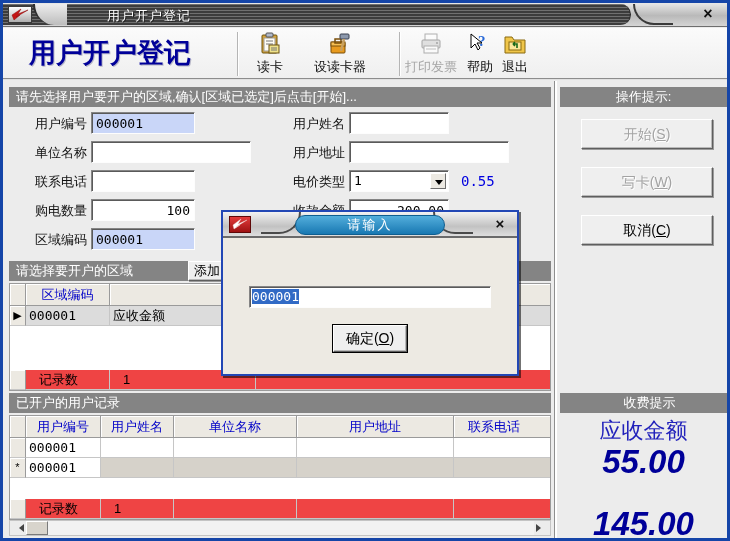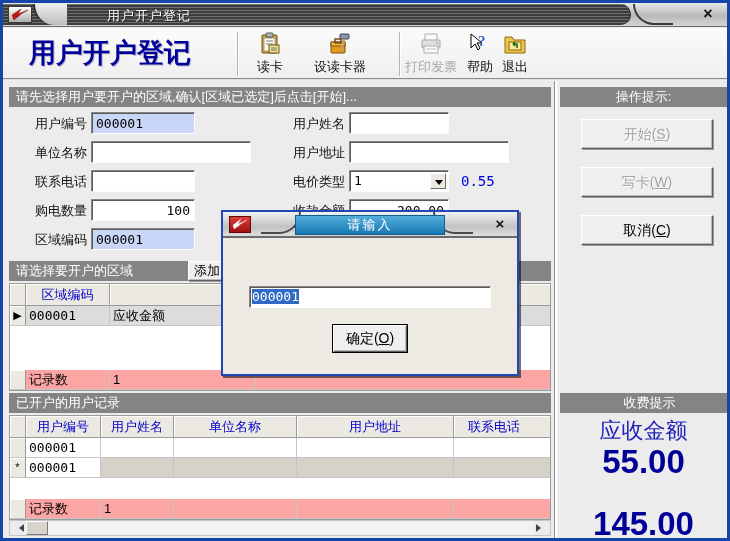--- a/index.html
+++ b/index.html
@@ -107,38 +107,38 @@
     line-height:21px;height:22px;
   }
   .gmark{
     background:#ECE9E2;border-right:1px solid #9A9A9A;border-bottom:1px solid #C6C6C6;
     box-shadow:inset 1px 1px 0 #FFF;text-align:center;font-size:11px;color:#000;
   }
   .gdata .gcell{height:20px;line-height:19px;padding:0 3px;font-family:"DejaVu Sans Mono",monospace;}
   .gdata.sel .gcell{background:#DCDCDC;}
   .gdata.newrow .gcell{background:#D6D2CA;}
   .gdata.newrow .gcell.c-first{background:#FFF;}
-  .gfoot .gcell{background:#fca5a5;height:20px;line-height:19px;padding:0 3px;font-size:13px;}
+  .gfoot .gcell{background:#ef4444;height:20px;line-height:19px;padding:0 13px;font-size:13px;}
   .gfoot .glabel{font-family:"Liberation Sans",sans-serif;}
   
   .btn3d{
     background:#EFEFEF;
     border:1px solid;border-color:#FFF #5E5E5E #5E5E5E #FFF;
     box-shadow:1px 1px 0 #9A9A9A, inset -1px -1px 0 #B9B9B9;
     font-size:14px;color:#000;text-align:center;cursor:default;
     font-family:"Liberation Sans",sans-serif;
   }
   .btn3d.disabled{color:#A3A3A3;text-shadow:1px 1px 0 #FFF;}
   .addbtn{position:absolute;height:20px;line-height:18px;font-size:13px;padding:0 5px;}
   .opbtn{position:absolute;width:132px;height:30px;line-height:28px;}
   .u{text-decoration:underline;}
   
   .vdivider{position:absolute;left:552px;top:78px;width:2px;height:460px;background:#FFF;box-shadow:-1px 0 0 #8E8E8E;}
   .fee-label{position:absolute;width:167px;text-align:center;color:#2222BB;font-size:22px;font-family:Liberation Sans, sans-serif;}
-  .fee-value{position:absolute;width:167px;text-align:center;color:#000099;font-size:33px;font-weight:bold;letter-spacing:0;}
+  .fee-value{position:absolute;width:167px;text-align:center;color:#000099;font-size:33px;font-weight:bold;letter-spacing:0;font-style:italic;}
   
   .hscroll{position:absolute;left:6px;top:517px;width:542px;height:16px;background:#F2F2F2;border:1px solid #C4C4C4;}
   .sc-btn{position:absolute;top:0;width:16px;height:14px;background:#ECECEC;}
   .sc-thumb{position:absolute;left:16px;top:0;width:22px;height:14px;background:#D8D4CC;border:1px solid;border-color:#FFF #7A7A7A #7A7A7A #FFF;}
   .tri-l{position:absolute;left:5px;top:3px;width:0;height:0;border:4px solid transparent;border-right:5px solid #444;}
   .tri-r{position:absolute;right:5px;top:3px;width:0;height:0;border:4px solid transparent;border-left:5px solid #444;}
   
   .dialog{
     position:absolute;left:218px;top:207px;width:298px;height:166px;
     background:#EDEAE3;border:2px solid #2247B5;
@@ -155,21 +155,21 @@
     border-radius:0 0 24px 0;
   }
   .dlg-swoosh-r{
     position:absolute;right:44px;top:0;width:40px;height:22px;
     border-bottom:2px solid #4A4A4A;border-left:2px solid #4A4A4A;
     border-radius:0 0 0 24px;
   }
   .dlg-pill{
     position:absolute;left:72px;top:3px;width:150px;height:20px;
     background:linear-gradient(#53AEDC,#1878B2);
-    border:1px solid #0E5E90;border-radius:0;
+    border:1px solid #0E5E90;border-radius:10px;
     color:#FFF;font-size:13px;text-align:center;line-height:18px;letter-spacing:2px;
   }
   .dlg-logo{
     position:absolute;left:6px;top:4px;width:22px;height:17px;
     background:linear-gradient(#E23A3A,#9E1212);border:1px solid #5E0808;
   }
   .dlg-x{position:absolute;right:9px;top:3px;width:16px;height:18px;color:#111;font-size:15px;font-weight:bold;line-height:18px;text-align:center;}
   .dlg-prompt{position:absolute;left:28px;top:48px;font-size:14px;color:#000;}
   .dlg-input{
     position:absolute;left:26px;top:74px;width:242px;height:22px;background:#FFF;

